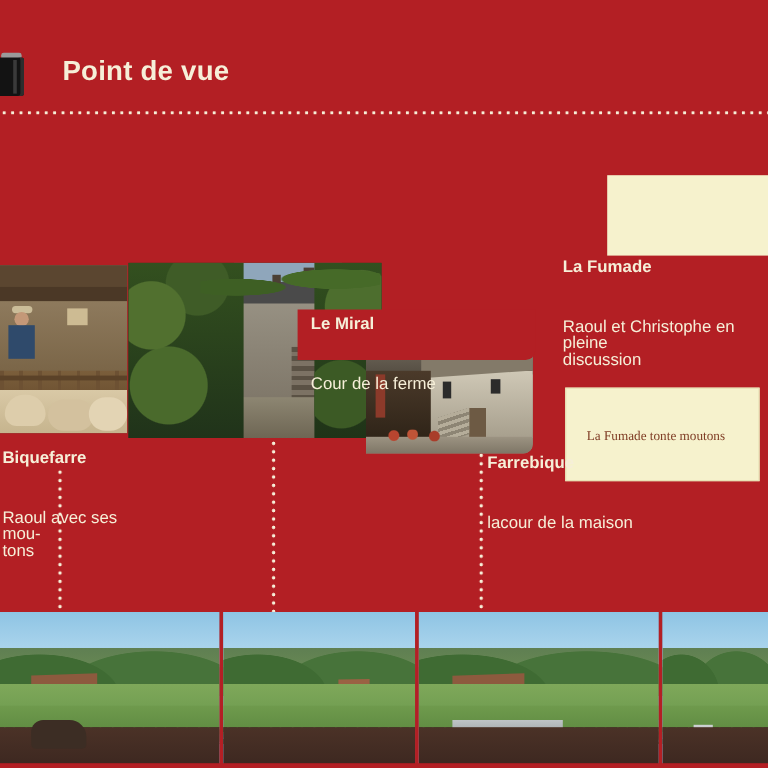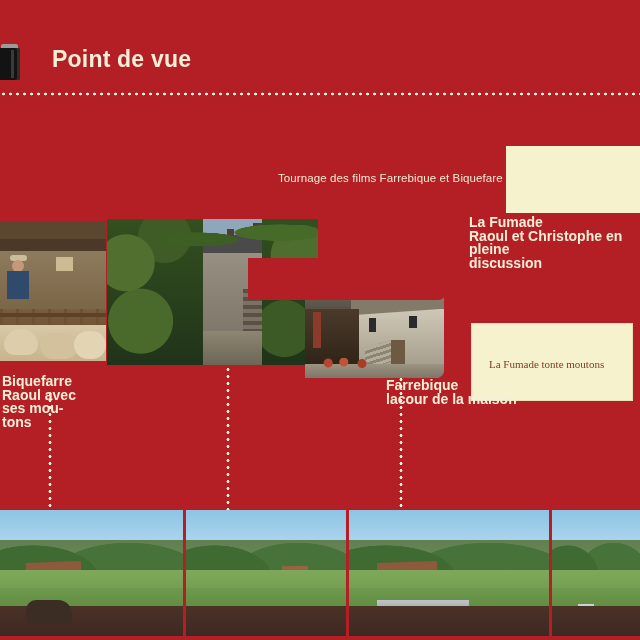--- a/index.html
+++ b/index.html
@@ -41,21 +41,21 @@
   
   .lead-label{
     position:absolute;left:278px;top:172px;
     font-size:11.5px;color:#f3ead2;letter-spacing:.1px;white-space:nowrap;
   }
   .caption{
     position:absolute;color:#f6efd8;font-size:14px;font-weight:bold;
     line-height:13.5px;
   }
   .caption .cap-title{display:block;}
-  .caption .cap-sub{display:block;font-weight:bold;}
+  .caption .cap-sub{display:block;font-weight:normal;margin-top:36px;}
 
   
   .cream-panel{
     position:absolute;background:#f6f2cd;
   }
   .cream-panel.note{
     border:1px solid #e8e2b4;
   }
   .cream-text{
     position:absolute;
@@ -220,21 +220,20 @@
   <div class="header-icon">
     <div class="lens"></div>
     <div class="body"></div>
     <div class="strip"></div>
   </div>
 
   <div class="page-title">Point de vue</div>
 
   <div class="dotted-rule"></div>
 
-  <div class="lead-label">Tournage des films Farrebique et Biquefare</div>
 
   <div class="vline" style="left:48px;top:390px;height:168px;"></div>
   <div class="vline" style="left:226px;top:310px;height:250px;"></div>
   <div class="vline" style="left:399px;top:376px;height:192px;"></div>
 
   <div class="photo" id="photo-barn">
     <div class="beam2"></div>
     <div class="beam"></div>
     <div class="wall"></div>
     <div class="window"></div>
@@ -286,22 +285,26 @@
 
   <div class="cream-panel note" style="left:471px;top:323px;width:160px;height:76px;"></div>
   <div class="cream-text" style="left:489px;top:342px;">La Fumade tonte moutons</div>
 
   <div class="caption" style="left:2px;top:375px;width:100px;">
     <span class="cap-title">Biquefarre</span>
     <span class="cap-sub" style="white-space:pre-line;">Raoul avec ses mou-
 tons</span>
   </div>
 
-
-  <div class="caption" style="left:386px;top:379px;width:160px;">
+  <div class="caption" style="left:259px;top:263px;width:180px;">
+    <span class="cap-title">Le Miral</span>
+    <span class="cap-sub">Cour de la ferme</span>
+  </div>
+
+  <div class="caption" style="left:406px;top:379px;width:160px;">
     <span class="cap-title">Farrebique</span>
     <span class="cap-sub">lacour de la maison</span>
   </div>
 
   <div class="caption" style="left:469px;top:216px;width:168px;">
     <span class="cap-title">La Fumade</span>
     <span class="cap-sub" style="white-space:pre-line;">Raoul et Christophe en pleine
 discussion</span>
   </div>
 

